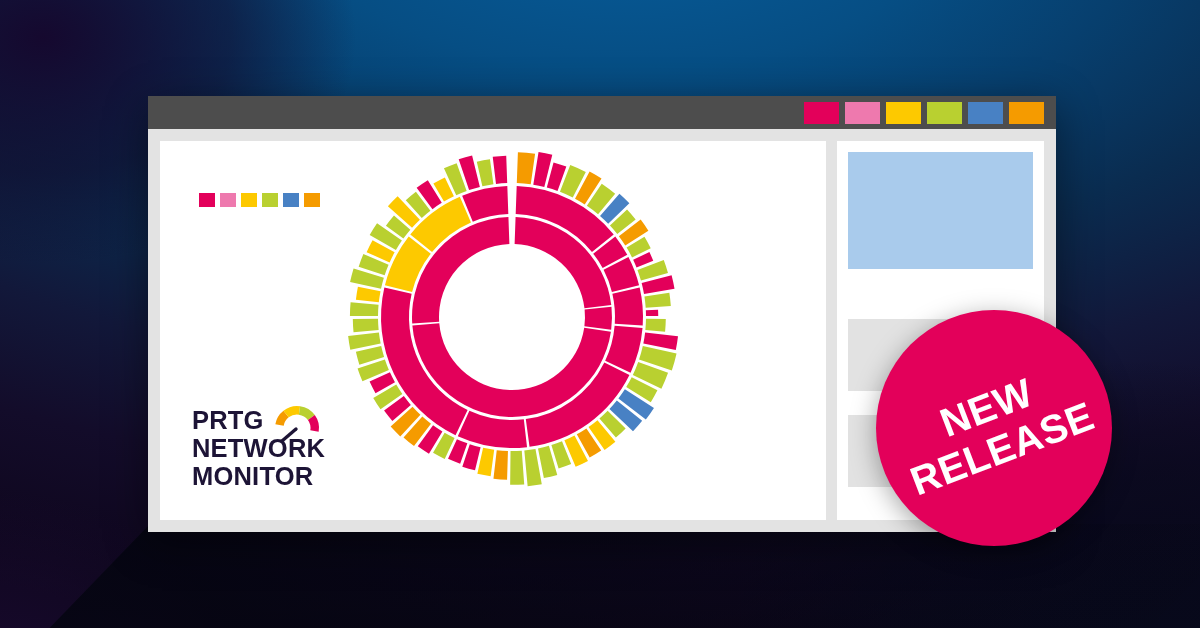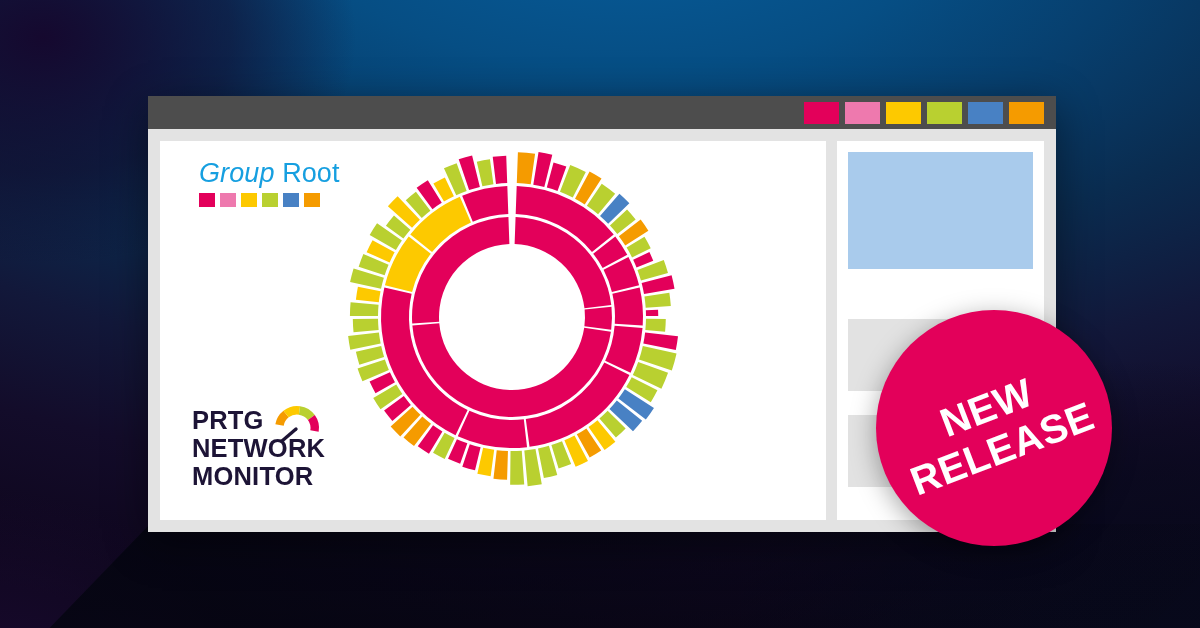--- a/index.html
+++ b/index.html
@@ -122,23 +122,20 @@
           <div class="tb-sw" style="background: rgb(185, 208, 48);"></div>
           <div class="tb-sw" style="background: rgb(72, 129, 196);"></div>
           <div class="tb-sw" style="background: rgb(245, 155, 0);"></div>
         </div>
     </div>
 
     <div class="winbody">
 
       <div class="panel-main">
 
-        <div class="group-title">
-          <span class="it">Group</span><span class="rg"> Root</span>
-        </div>
 
         <div class="legend" id="legend">
             <div class="legend-sw" style="background: rgb(227, 0, 90);"></div>
             <div class="legend-sw" style="background: rgb(238, 121, 174);"></div>
             <div class="legend-sw" style="background: rgb(253, 201, 0);"></div>
             <div class="legend-sw" style="background: rgb(185, 208, 48);"></div>
             <div class="legend-sw" style="background: rgb(72, 129, 196);"></div>
             <div class="legend-sw" style="background: rgb(245, 155, 0);"></div>
           </div>
 

